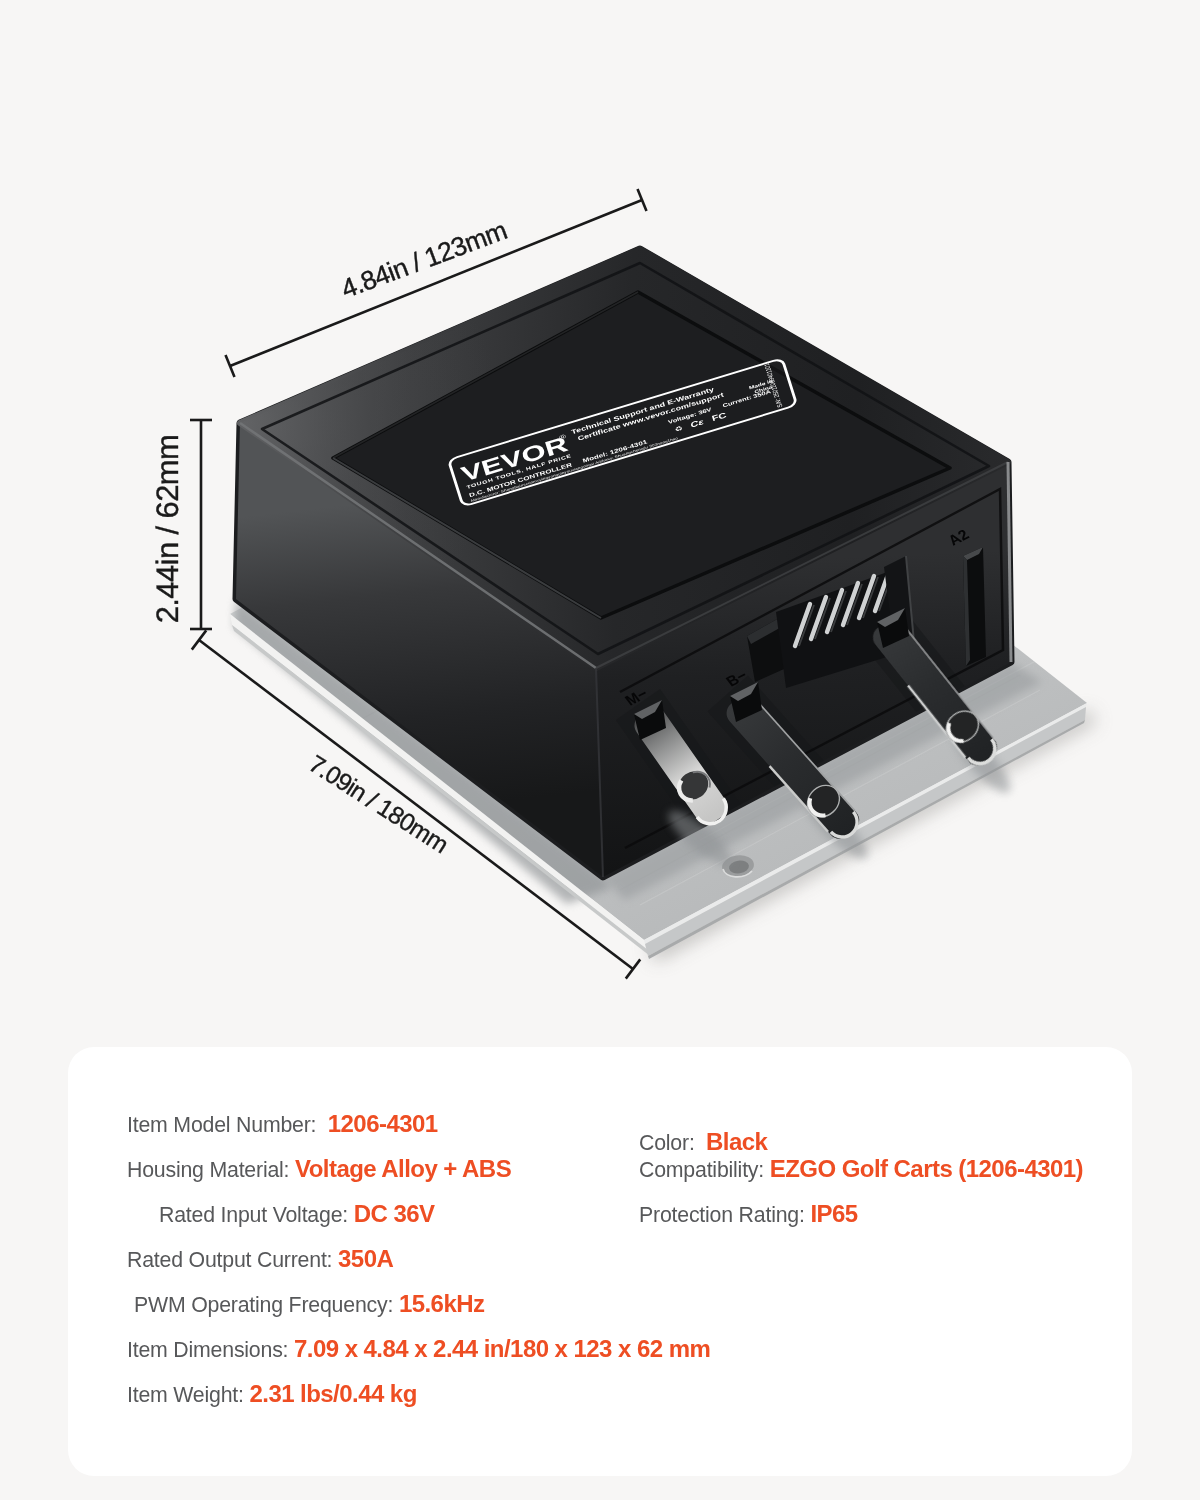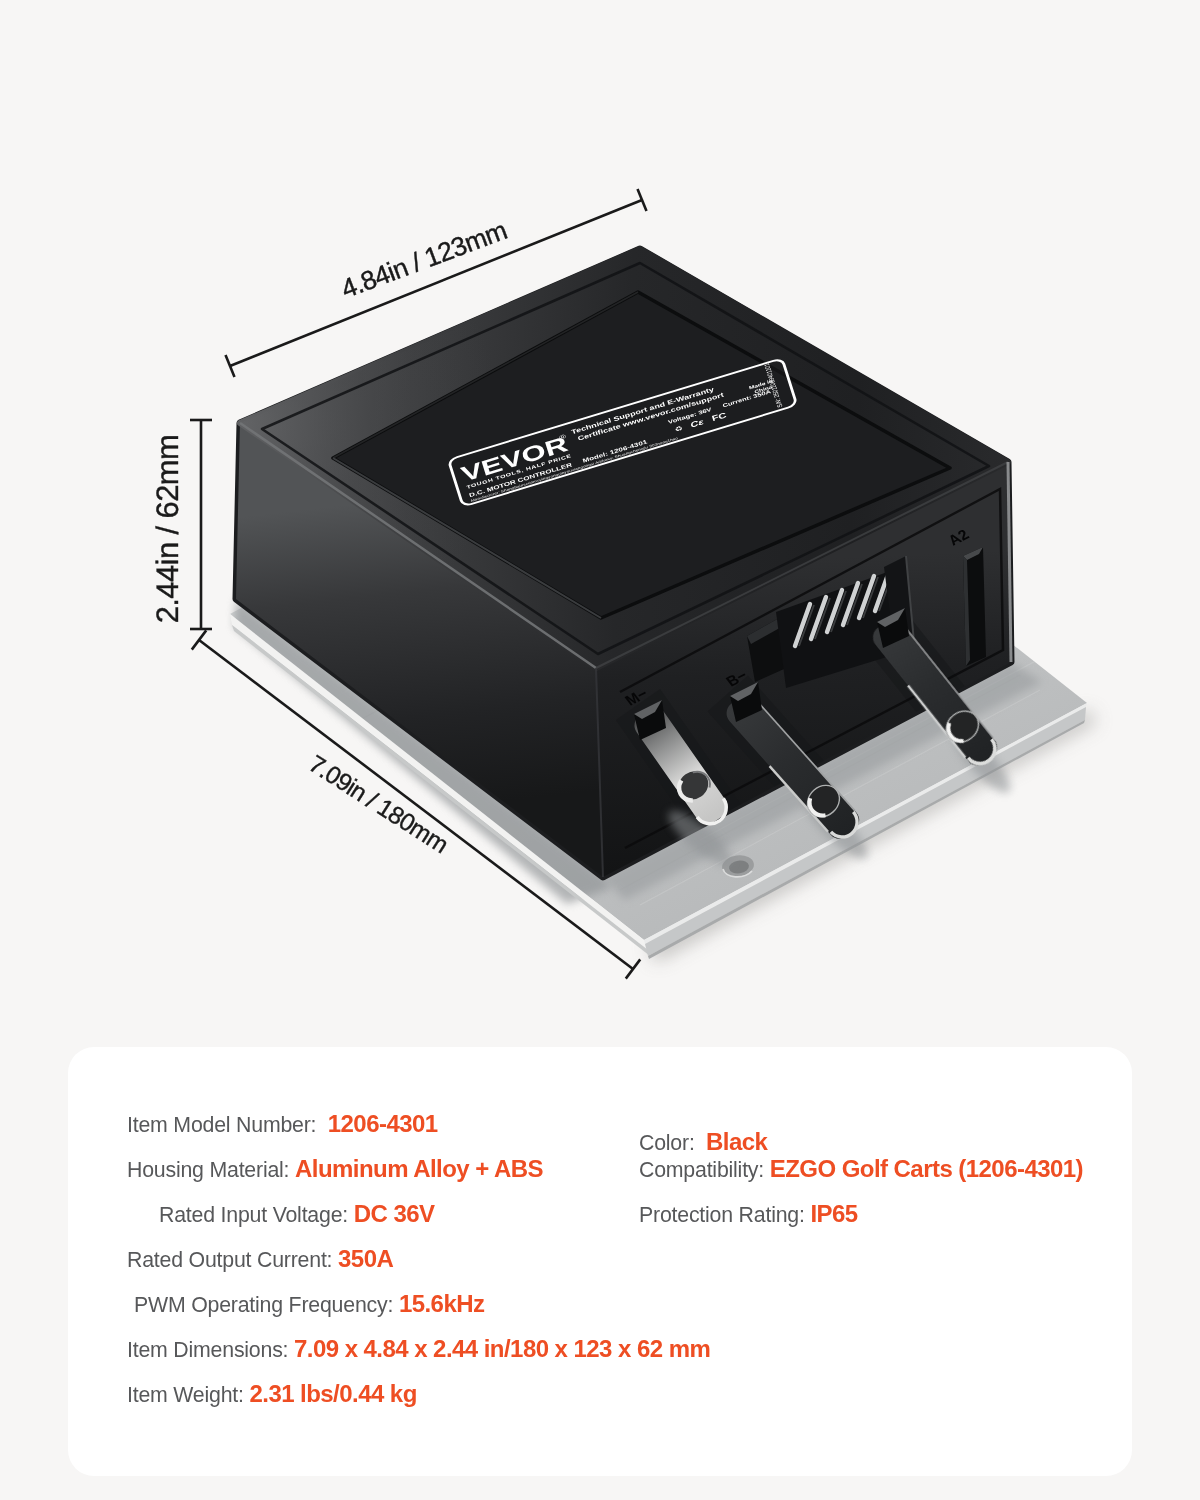--- a/index.html
+++ b/index.html
@@ -234,21 +234,21 @@
 </g>
 <g fill="#1a1a1a" stroke="#1a1a1a" stroke-width="0.4">
 <text transform="translate(427,268) rotate(-20.5)" text-anchor="middle" font-size="26.5" letter-spacing="-0.6">4.84in / 123mm</text>
 <text transform="translate(178,529) rotate(-90)" text-anchor="middle" font-size="31" letter-spacing="-0.6">2.44in / 62mm</text>
 <text transform="translate(374,811) rotate(32.5)" text-anchor="middle" font-size="24.5" letter-spacing="-0.7">7.09in / 180mm</text>
 </g>
 </svg>
 
 <div class="panel"></div>
 <div class="row" style="left:127px;top:1109px;">Item Model Number:&nbsp;&nbsp;<b>1206-4301</b></div>
-<div class="row" style="left:127px;top:1154px;">Housing Material: <b>Aluminum Alloy + ABS</b></div>
+<div class="row" style="left:127px;top:1154px;">Housing Material: <b>Voltage Alloy + ABS</b></div>
 <div class="row" style="left:127px;top:1199px;margin-left:32px;">Rated Input Voltage: <b>DC 36V</b></div>
 <div class="row" style="left:127px;top:1244px;">Rated Output Current: <b>350A</b></div>
 <div class="row" style="left:134px;top:1289px;">PWM Operating Frequency: <b>15.6kHz</b></div>
 <div class="row" style="left:127px;top:1334px;">Item Dimensions: <b>7.09 x 4.84 x 2.44 in/180 x 123 x 62 mm</b></div>
 <div class="row" style="left:127px;top:1379px;">Item Weight: <b>2.31 lbs/0.44 kg</b></div>
 <div class="row" style="left:639px;top:1127px;">Color:&nbsp;&nbsp;<b>Black</b></div>
 <div class="row" style="left:639px;top:1154px;">Compatibility: <b>EZGO Golf Carts (1206-4301)</b></div>
 <div class="row" style="left:639px;top:1199px;text-align:right;">Protection Rating: <b>IP65</b></div>
 
 

